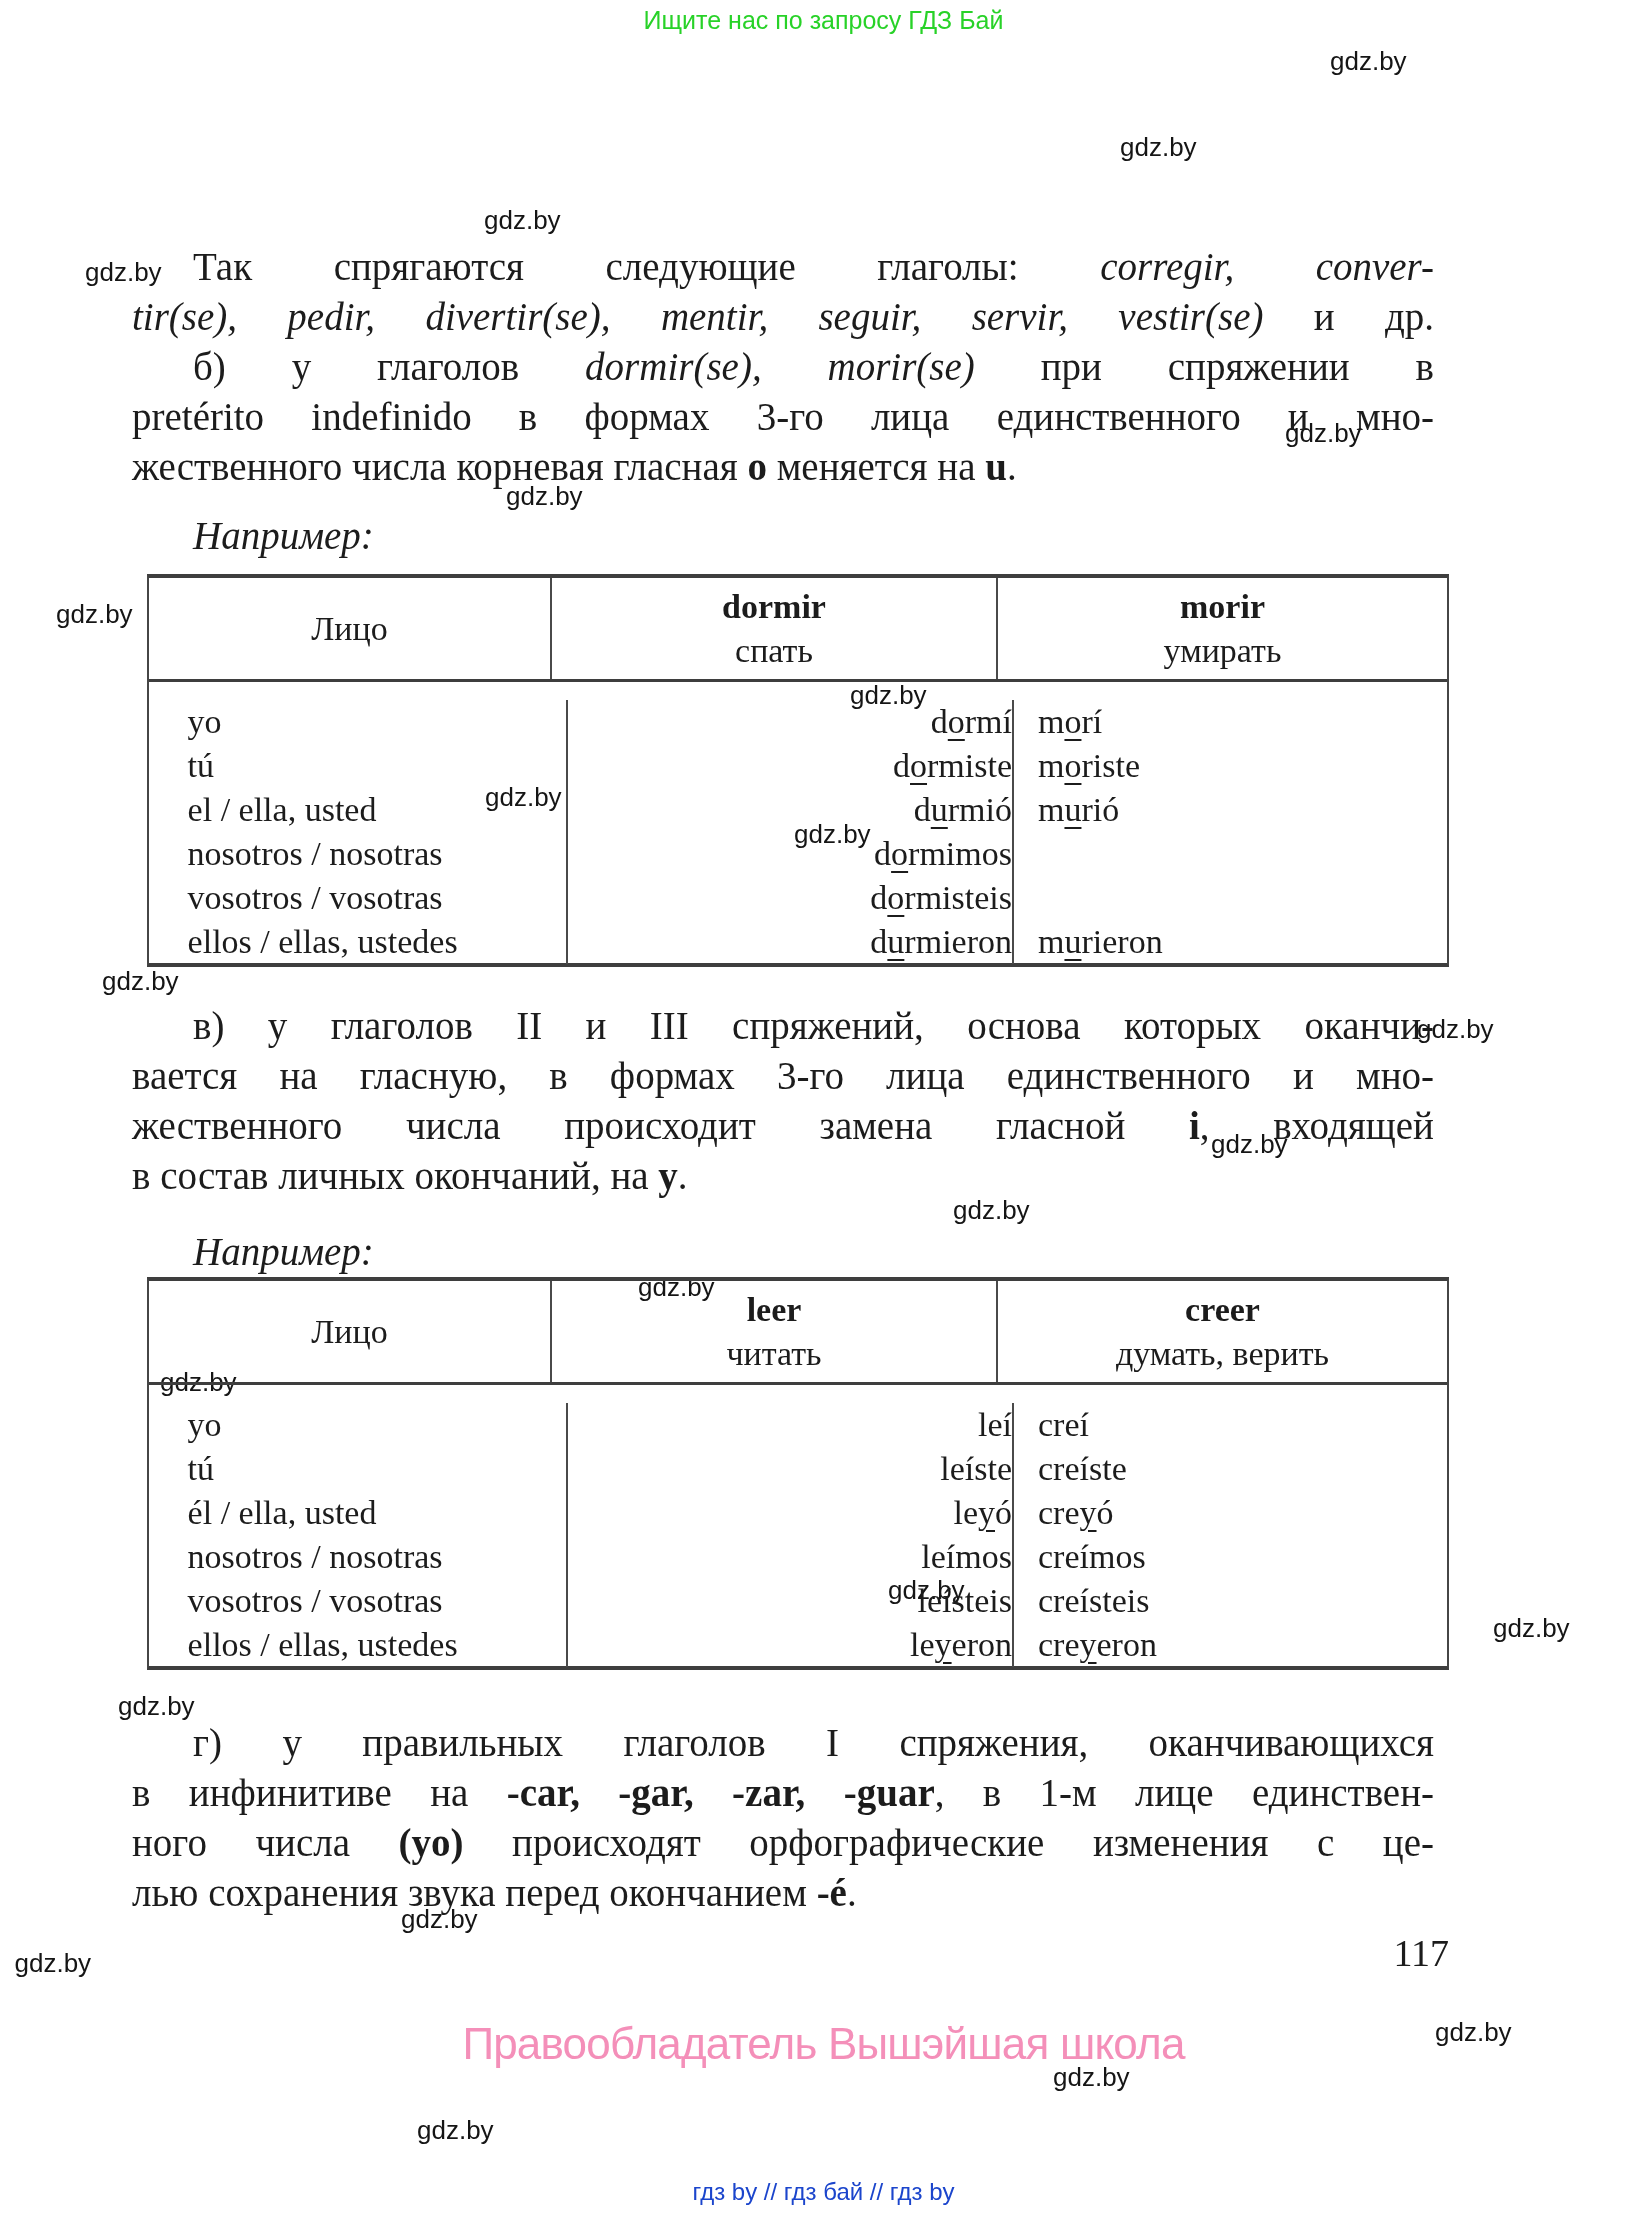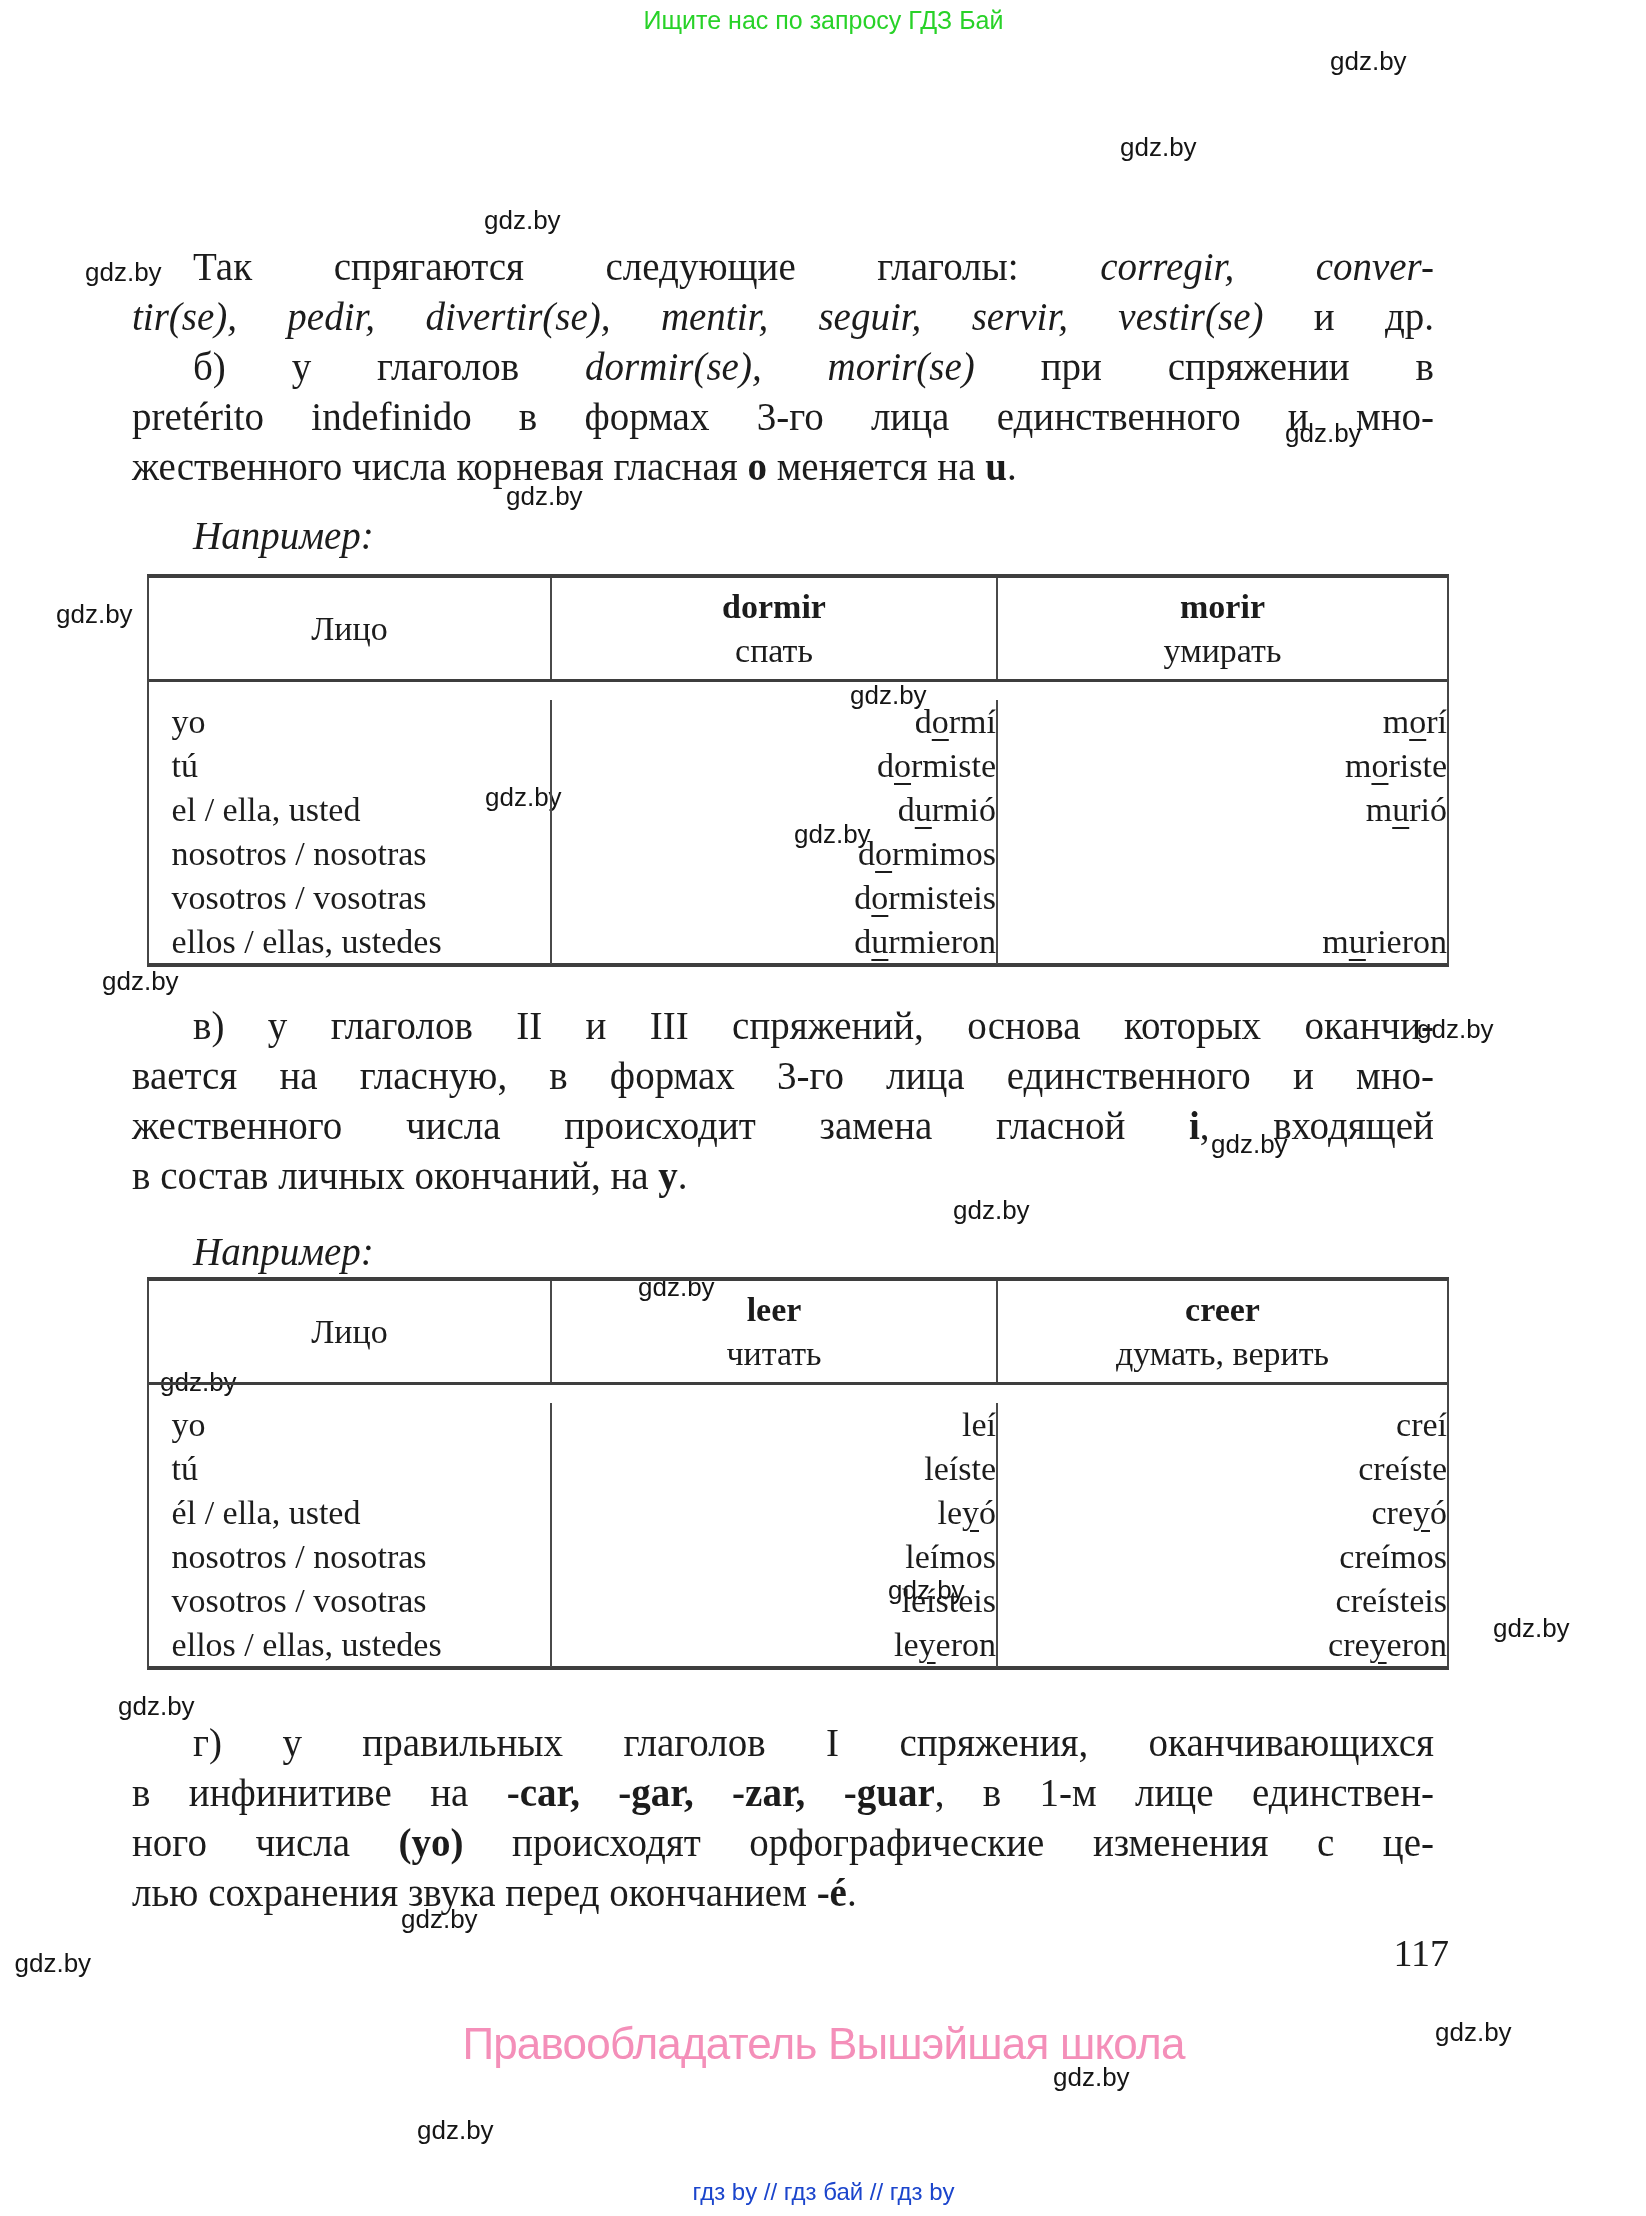--- a/index.html
+++ b/index.html
@@ -48,25 +48,25 @@
     box-sizing:border-box;
     display:flex;flex-direction:column;
     align-items:center;justify-content:center;
     line-height:44px;
   }
   .vb{font-weight:bold;}
   .c1{width:401px;}
   .c2{width:448px;border-left:2.4px solid #4a4a4a;border-right:2.4px solid #4a4a4a;box-sizing:border-box;}
   .c3{flex:1;}
   .tbody{padding-top:17.7px;}
-  .trow{display:flex;height:44px;line-height:44px;}
+  .trow{display:flex;height:44px;line-height:44px;margin-left:16px;}
   .tc{box-sizing:border-box;overflow:visible;white-space:nowrap;}
   .tc.c1{padding-left:22.6px;}
   .tc.c2{padding-left:24px;text-align:right;}
-  .tc.c3{padding-left:24px;text-align:right;}
+  .tc.c3{padding-left:24px;}
   .mk{
     text-decoration:underline;
     text-decoration-thickness:2.4px;
     text-underline-offset:6.4px;
   }
   .pageno{
     position:absolute;top:1934px;right:198px;
     font:38px/1 "Liberation Serif",serif;color:#1c1c1c;
   }
   .copyright{

